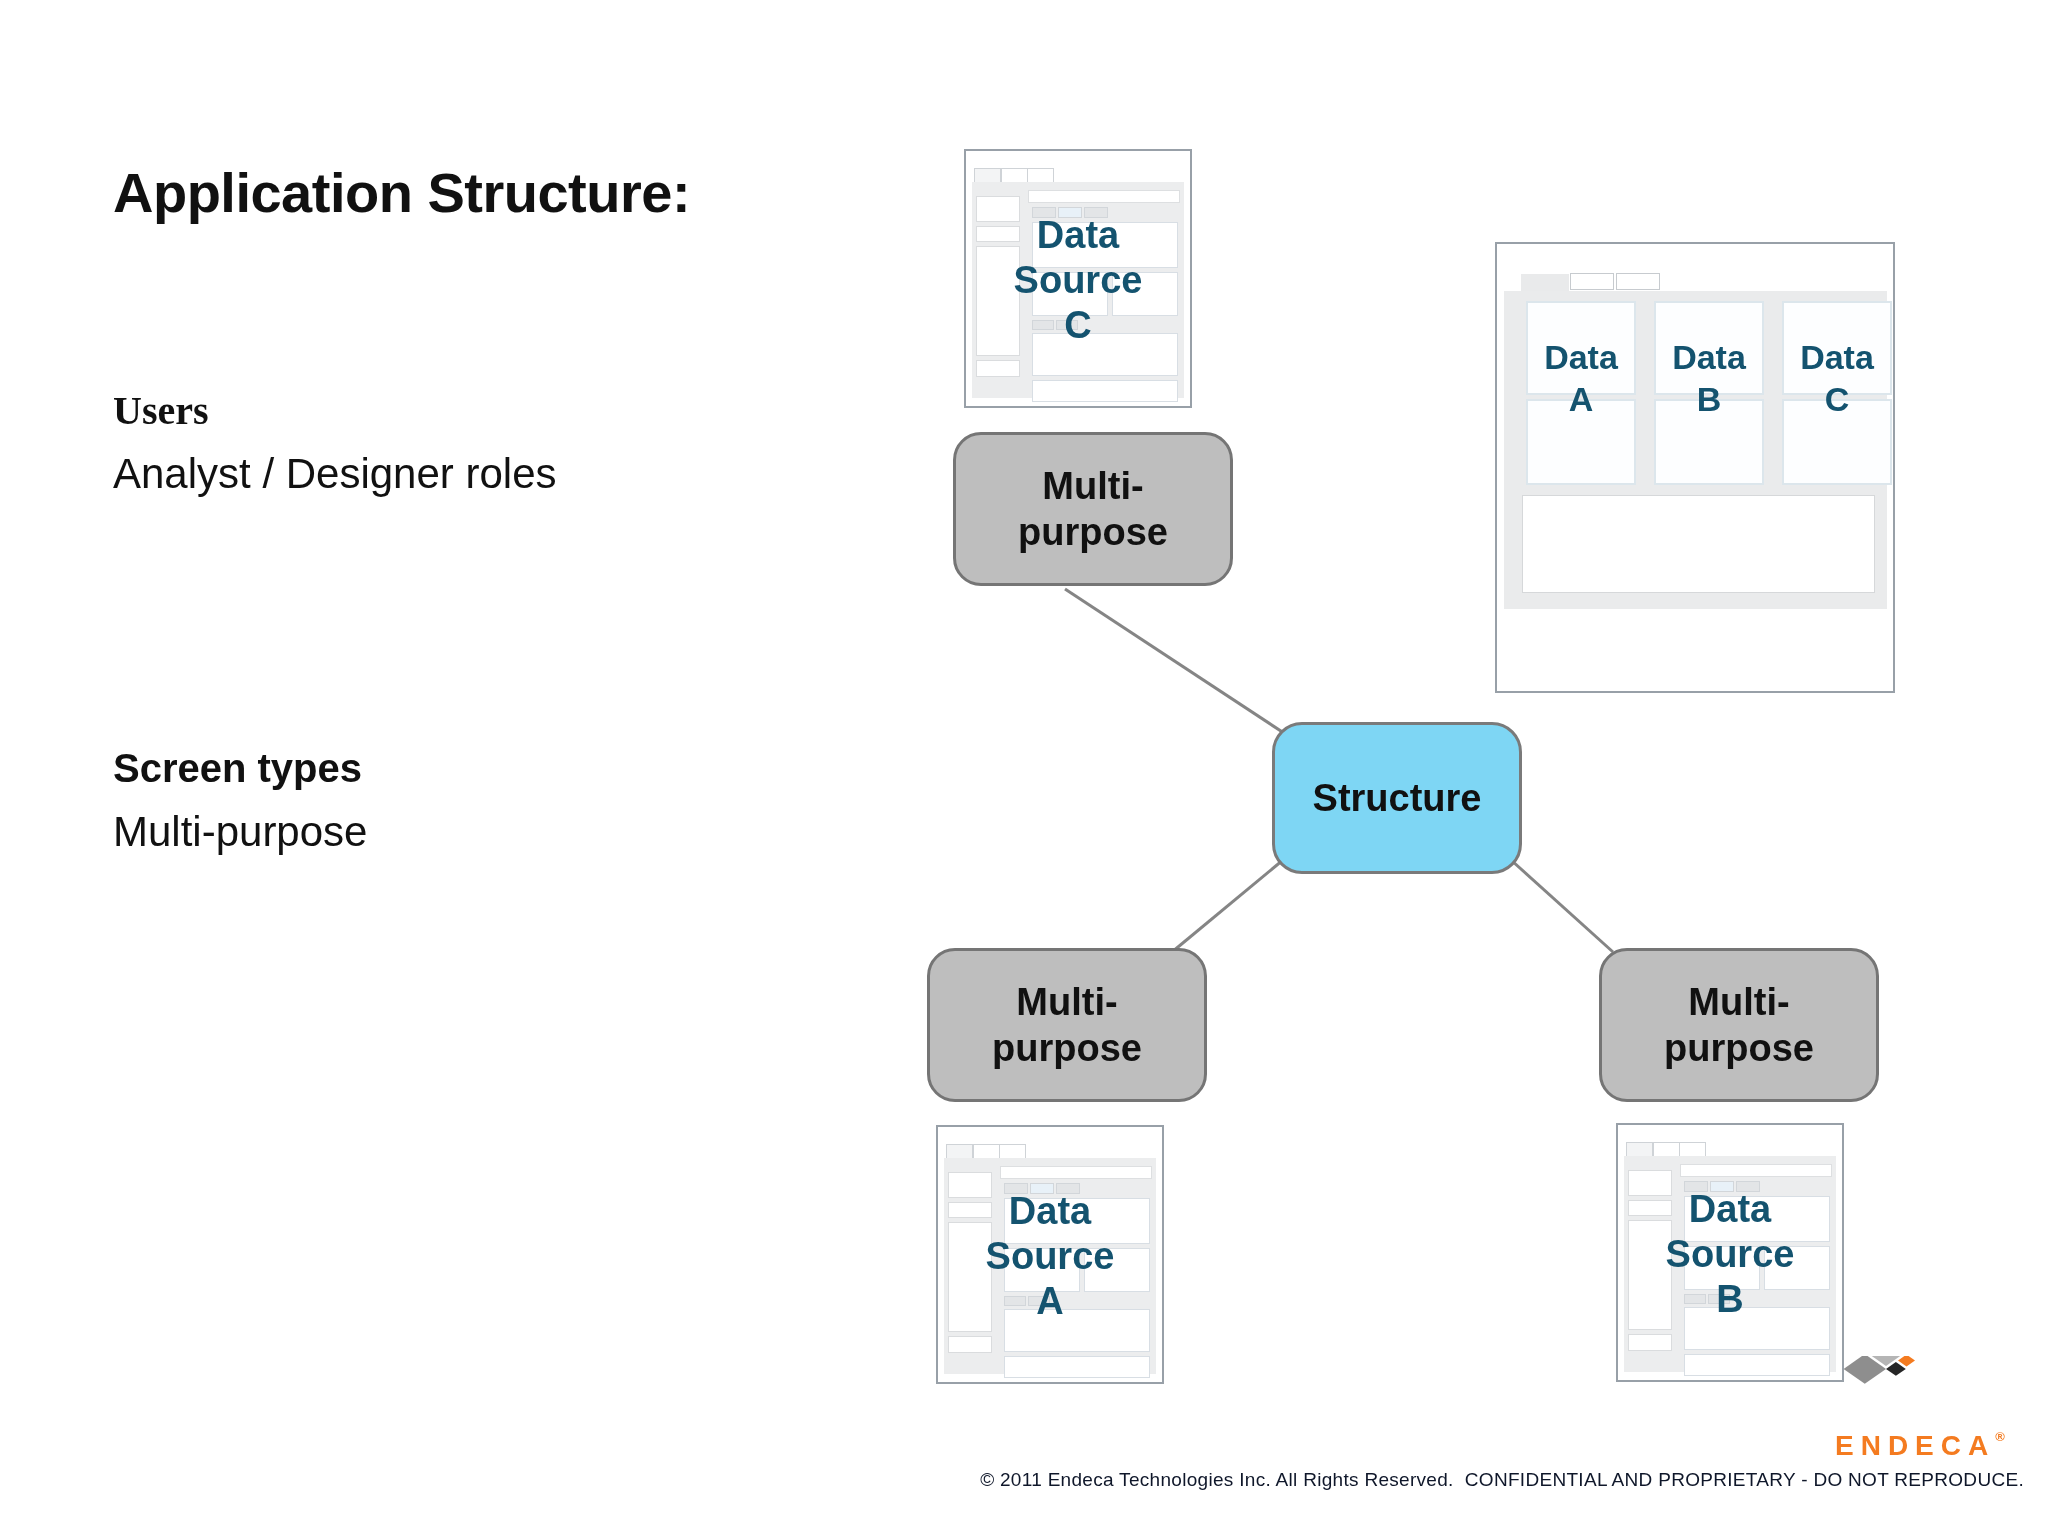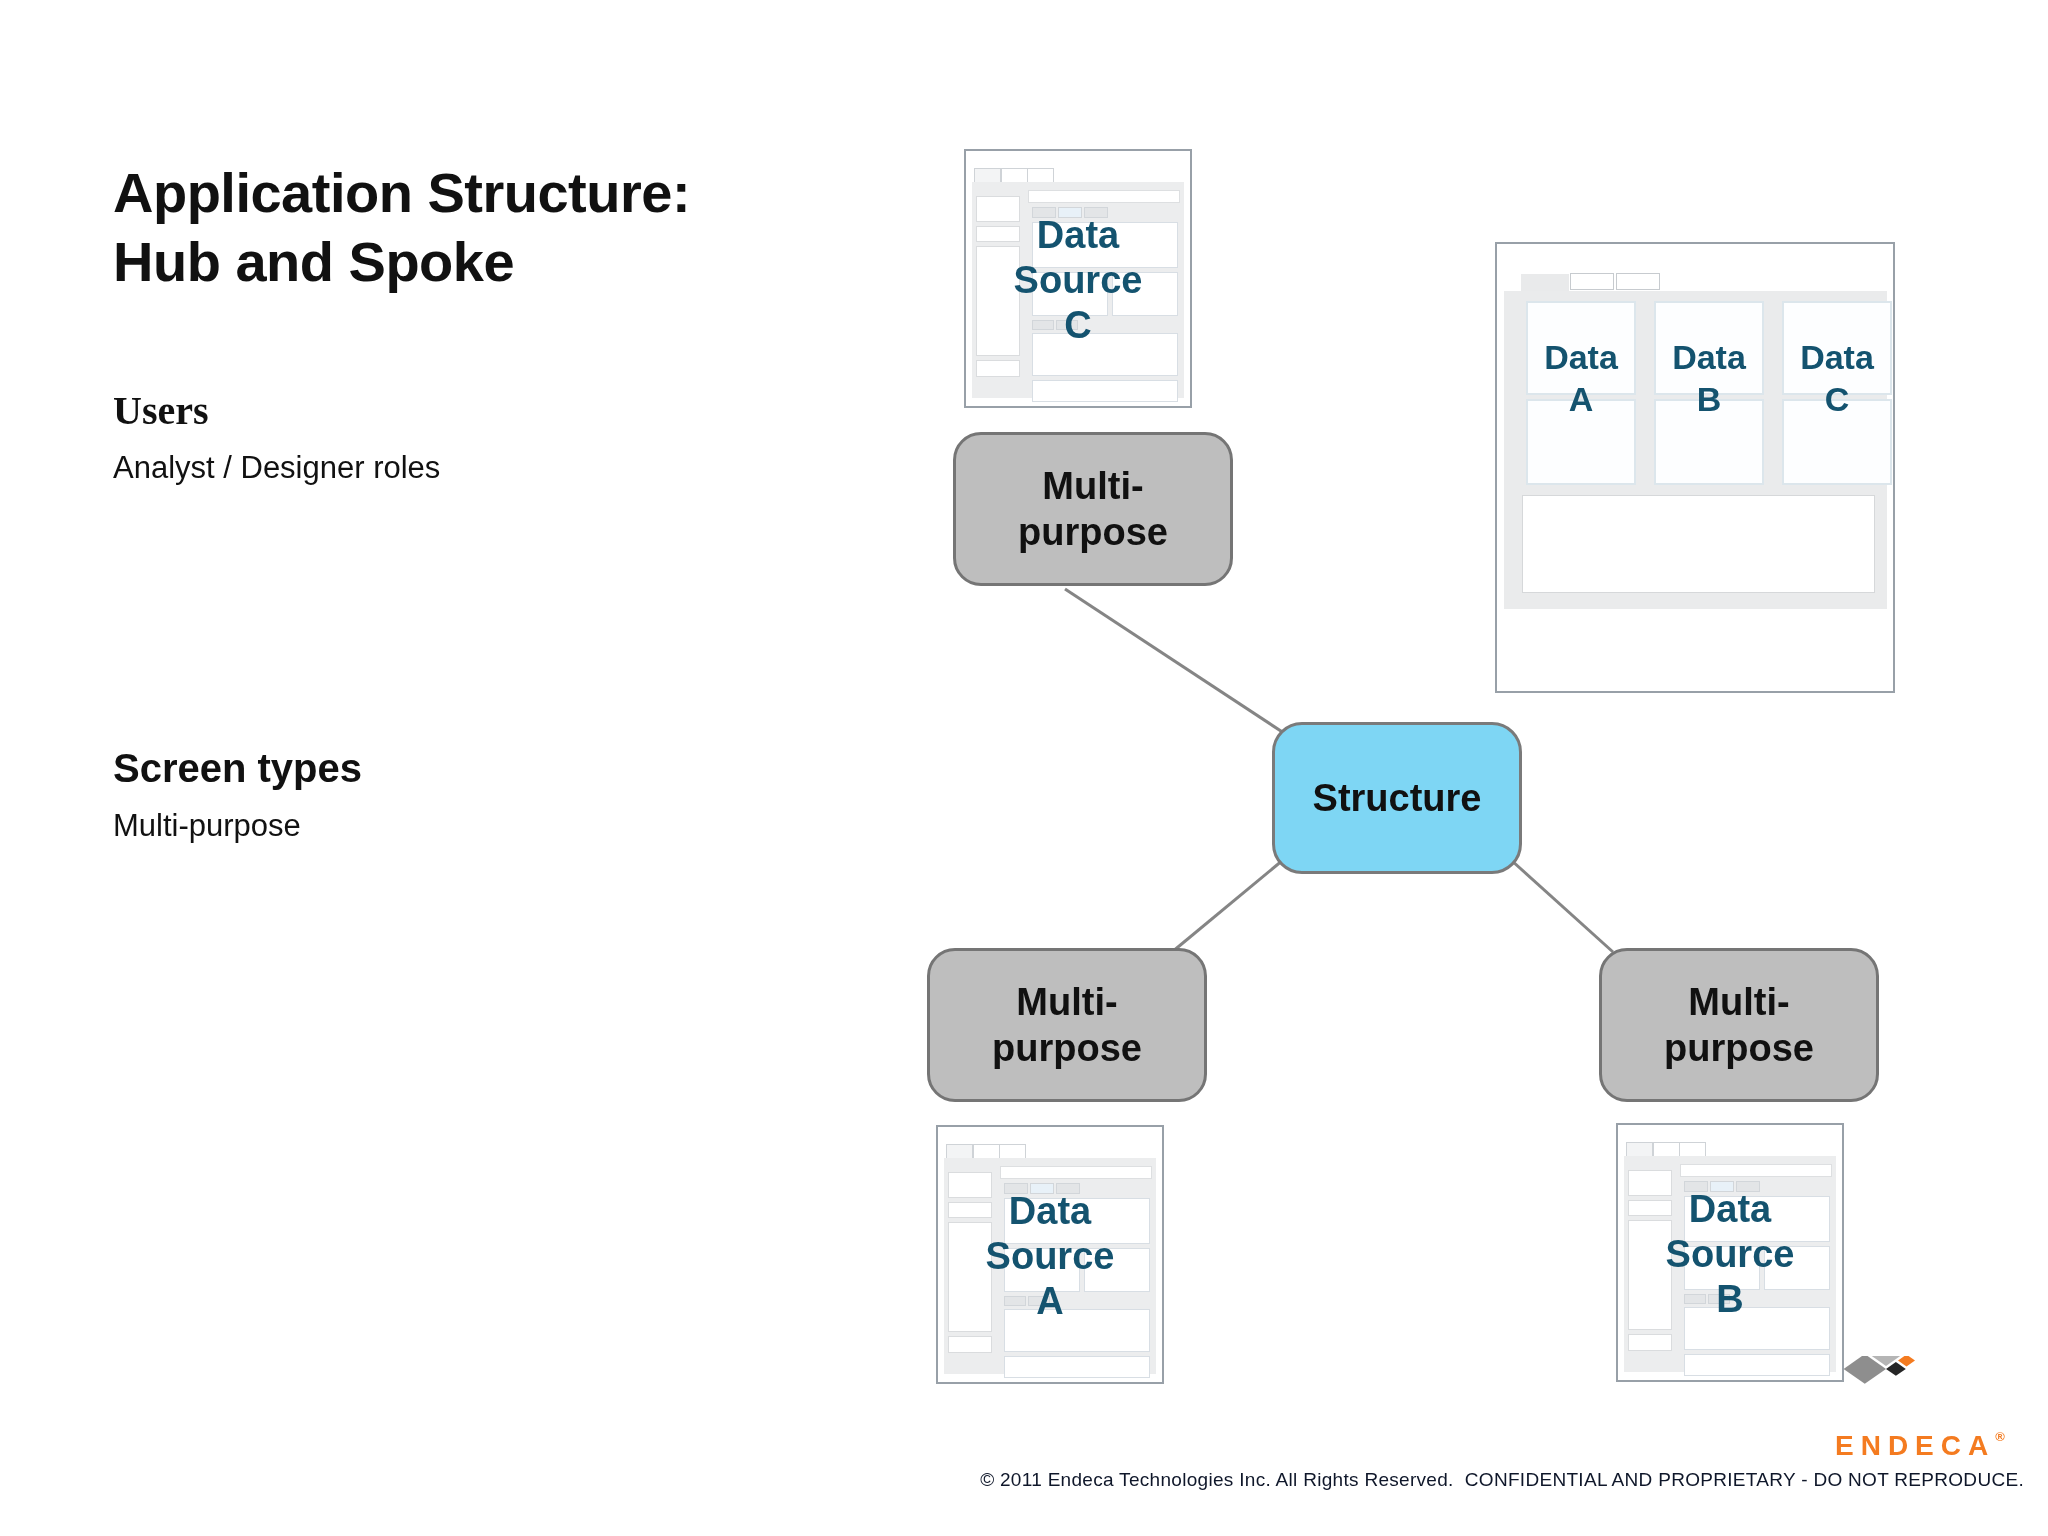--- a/index.html
+++ b/index.html
@@ -4,21 +4,21 @@
 <style>
   html,body{margin:0;padding:0;background:#fff;}
   .slide{position:relative;width:2048px;height:1536px;background:#ffffff;overflow:hidden;
          font-family:"Liberation Sans",sans-serif;color:#111;}
   .abs{position:absolute;}
 
   
   .title{left:113px;top:158px;font-size:56px;font-weight:bold;line-height:69px;letter-spacing:-0.5px;}
   .t-line{display:block;}
   .lh{position:absolute;left:113px;font-weight:bold;font-size:40px;}
-  .li{position:absolute;left:113px;font-size:31px;}
+  .li{position:absolute;left:113px;font-size:42px;}
 
   
   .node{position:absolute;display:flex;flex-direction:column;align-items:center;justify-content:center;
         text-align:center;font-weight:bold;box-sizing:border-box;}
   .mp{width:280px;height:154px;background:#BEBEBE;border:3px solid #757575;border-radius:28px;
       font-size:38px;line-height:46px;}
   .mp span{display:block;}
   .hub{left:1272px;top:722px;width:250px;height:152px;background:#7ED6F4;border:3px solid #7A7A7A;
        border-radius:30px;font-size:38px;}
   .mp-top{left:953px;top:432px;}
@@ -83,21 +83,20 @@
   .copyright{position:absolute;right:24px;top:1469px;font-size:19px;color:#0f172a;white-space:pre;letter-spacing:0.3px;}
   .logo-svg{position:absolute;left:1836px;top:1356px;}
 </style>
 </head>
 <body>
 
 <div class="slide">
 
   <div class="abs title">
     <span class="t-line">Application Structure:</span>
-    <span class="t-line">Hub and Spoke</span>
   </div>
 
   <div class="lh" style="top:387px;font-family:Liberation Serif, serif;">Users</div>
   <div class="li" style="top:450px;">Analyst / Designer roles</div>
   <div class="lh" style="top:746px;">Screen types</div>
   <div class="li" style="top:808px;">Multi-purpose</div>
 
   <svg class="wires" width="2048" height="1536">
     <line x1="1065" y1="589" x2="1290" y2="737" stroke="#858585" stroke-width="3"></line>
     <line x1="1283" y1="860" x2="1172" y2="952" stroke="#858585" stroke-width="3"></line>

